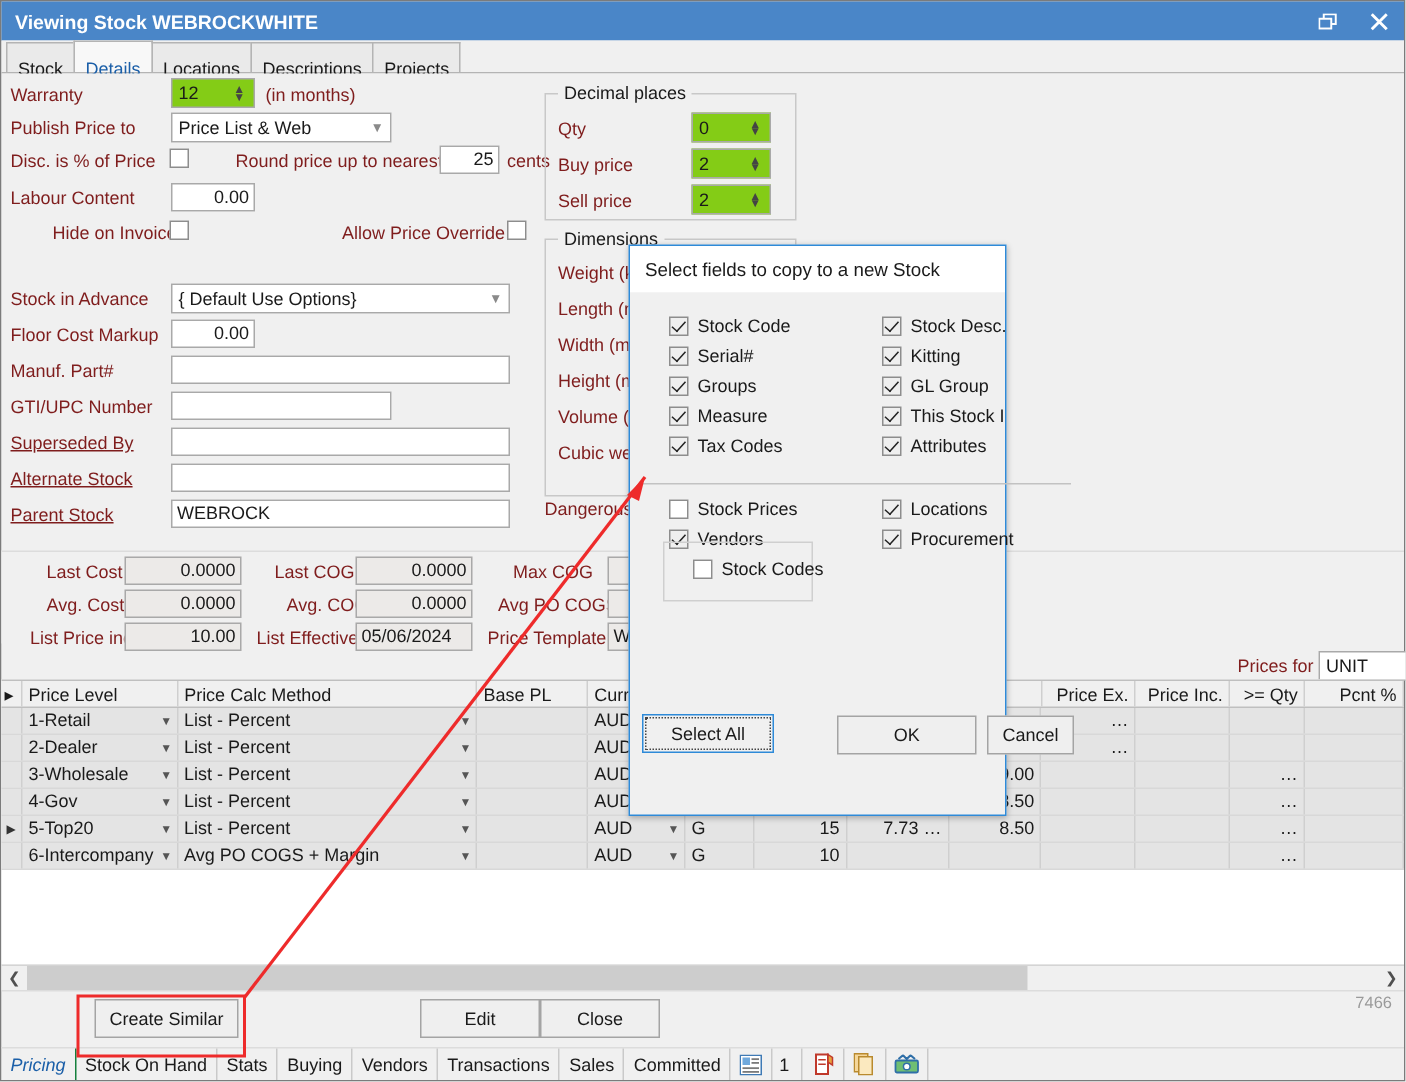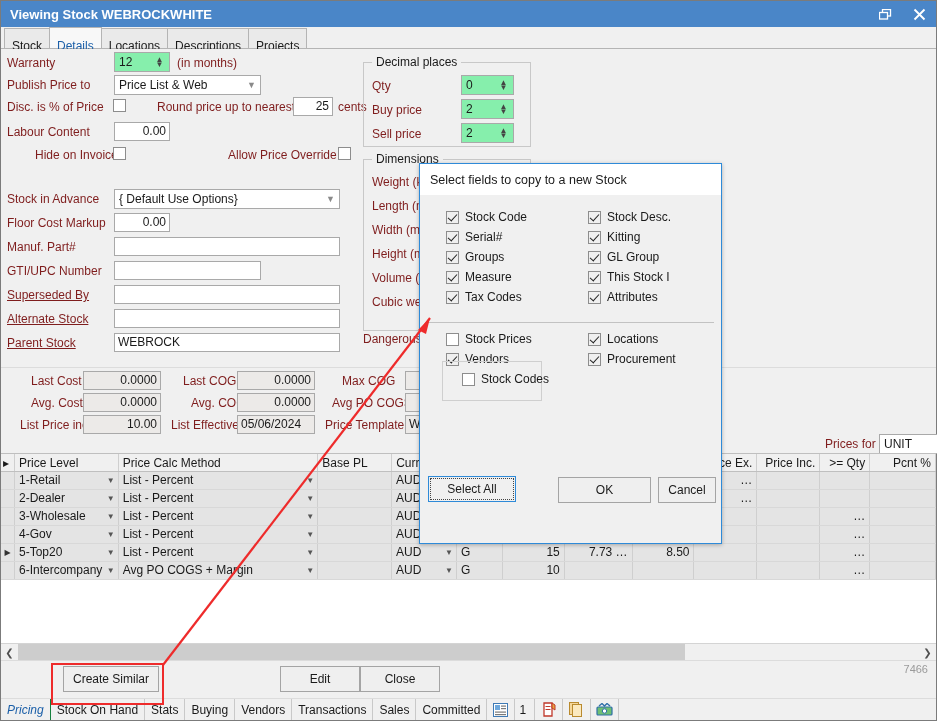--- a/index.html
+++ b/index.html
@@ -57,21 +57,21 @@
   .lbl { font-size:12px; color:#7f1d1d; white-space:nowrap; }
   .lbl.link { text-decoration:underline; }
   .tf {
     border:1px solid #a9a9a9; background:#fff; height:19px;
     font-family:"Liberation Sans", sans-serif; font-size:12px;
     padding:0 3px; line-height:17px; color:#1a1a1a;
   }
   .tf.ro { background:#eceae8; }
   .tf.num { text-align:right; }
   .spin {
-    border:1px solid #a9a9a9; background:#86efac; height:20px;
+    border:1px solid #a9a9a9; background:#84cc16; height:20px;
     display:flex; align-items:center; font-size:12px; padding-left:4px;
     position:relative;
   }
   .spin .sv { flex:1; }
   .spin .sarrows { width:16px; display:flex; flex-direction:column; align-items:center;
     justify-content:center; color:#444; line-height:5px; font-size:8px; padding-right:3px; }
   .combo {
     border:1px solid #a9a9a9; background:#fff; height:20px;
     display:flex; align-items:center; font-size:12px; padding-left:4px;
   }
@@ -470,21 +470,21 @@
     </div>
 
     <div class="hscroll ab" style="left:0; right:0; bottom:0;">
       <div class="hs-btn">❮</div>
       <div class="hs-track">
         <div class="hs-thumb" style="left:0; width:667px;"></div>
       </div>
       <div class="hs-btn">❯</div>
     </div>
 
-    <div class="dlg" style="left:418px; top:114px; width:303px; height:381px;">
+    <div class="dlg" style="left:418px; top:114px; width:252px; height:381px;">
       <div class="dlg-title">Select fields to copy to a new Stock</div>
       <div class="dlg-body" style="height:347px;">
 
         <div class="dlg-chk" style="left:26px; top:15px;">
           <span class="cb gray checked"></span>
           <span class="txt">Stock Code</span>
         </div>
         <div class="dlg-chk" style="left:168px; top:15px;">
           <span class="cb gray checked"></span>
           <span class="txt">Stock Desc.</span>

